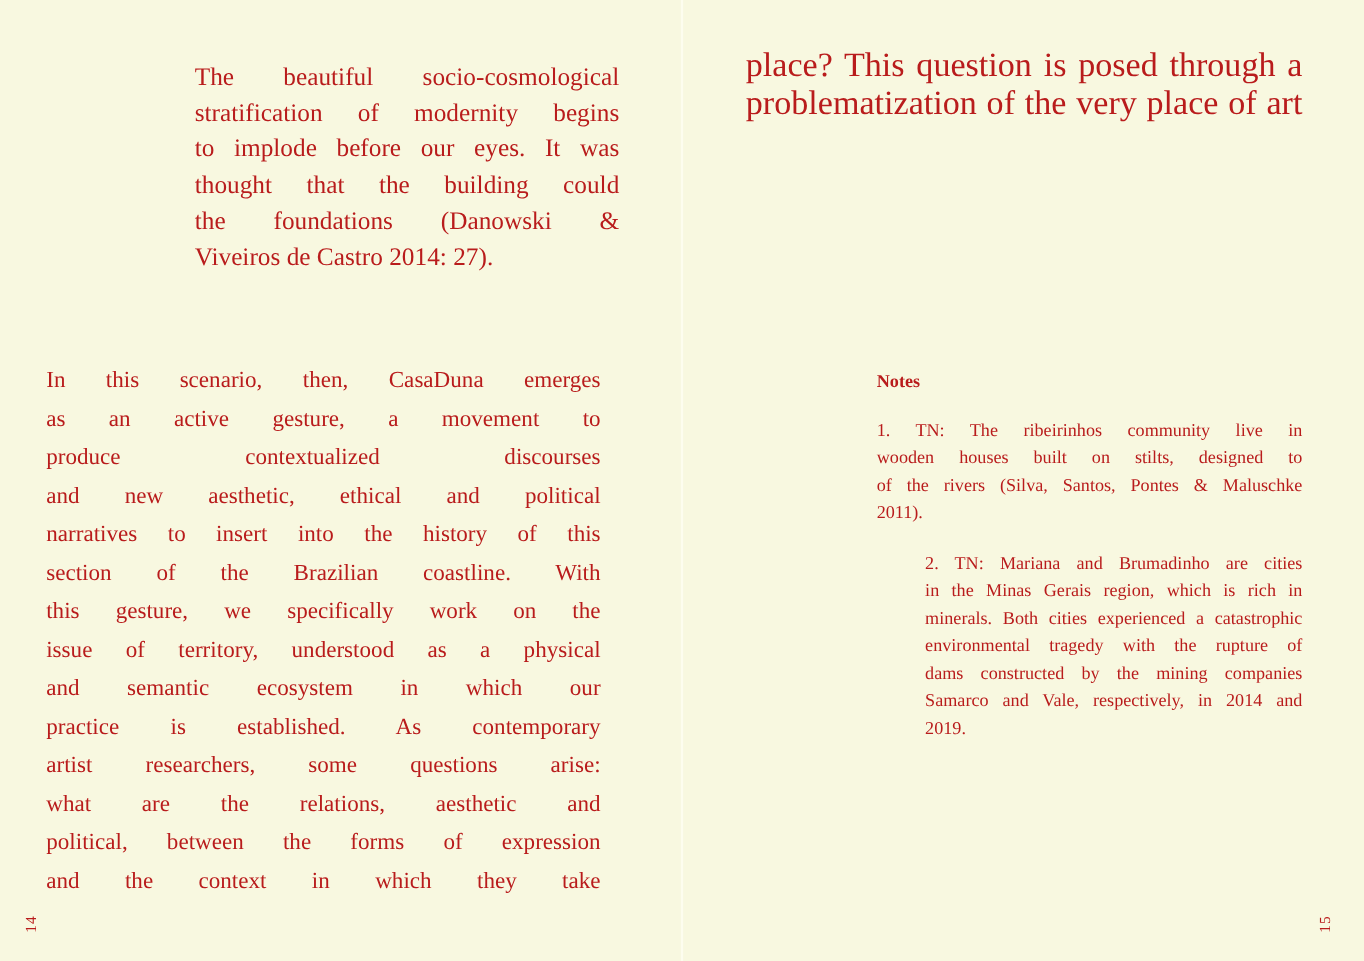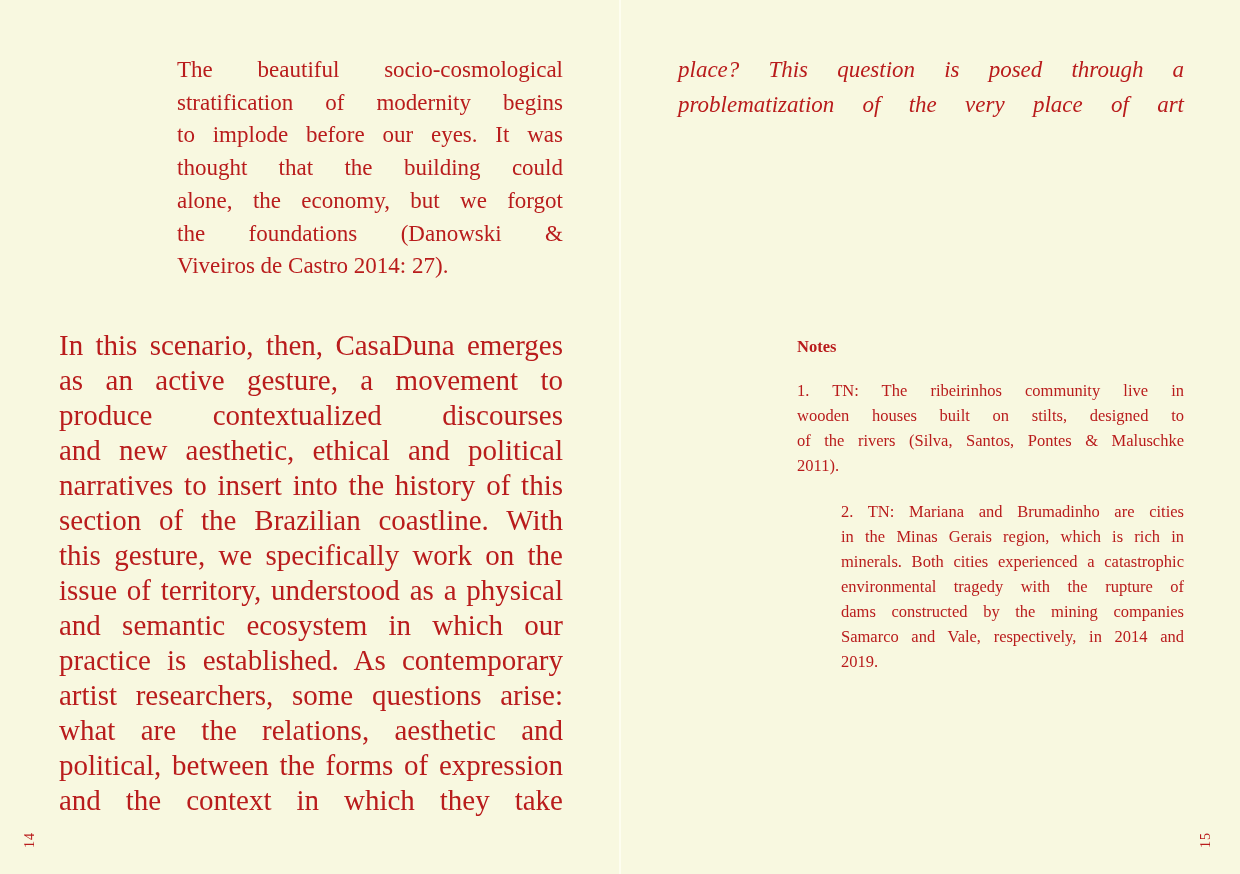--- a/index.html
+++ b/index.html
@@ -35,34 +35,33 @@
     position: absolute;
     left: 177px;
     top: 54px;
     width: 386px;
     margin: 0;
     font-size: 23px;
     line-height: 32.7px;
   }
   .body-left {
     position: absolute;
-    left: 59px;
+    left: 42px;
     top: 328px;
     width: 504px;
-    font-size: 29px;
+    font-size: 21px;
     line-height: 35px;
   }
   .body-right {
     position: absolute;
     left: 678px;
-    top: 53px;
+    top: 42px;
     width: 506px;
-    font-size: 23px;
+    font-size: 31px;
     line-height: 34.5px;
-    font-style: italic;
   }
   .notes {
     position: absolute;
     left: 797px;
     top: 334px;
     width: 387px;
     font-size: 16.5px;
     line-height: 25px;
   }
   .notes-heading {
@@ -97,21 +96,20 @@
 <div class="spread">
 
   <div class="gutter"></div>
 
   <section>
     <blockquote class="quote textblock">
         <div class="ln">The beautiful socio-cosmological</div>
         <div class="ln">stratification of modernity begins</div>
         <div class="ln">to implode before our eyes. It was</div>
         <div class="ln">thought that the building could</div>
-        <div class="ln">alone, the economy, but we forgot</div>
         <div class="ln">the foundations (Danowski &amp;</div>
         <div class="ln last">Viveiros de Castro 2014: 27).</div>
       </blockquote>
     <div class="body-left textblock">
         <div class="ln">In this scenario, then, CasaDuna emerges</div>
         <div class="ln">as an active gesture, a movement to</div>
         <div class="ln">produce contextualized discourses</div>
         <div class="ln">and new aesthetic, ethical and political</div>
         <div class="ln">narratives to insert into the history of this</div>
         <div class="ln">section of the Brazilian coastline. With</div>

